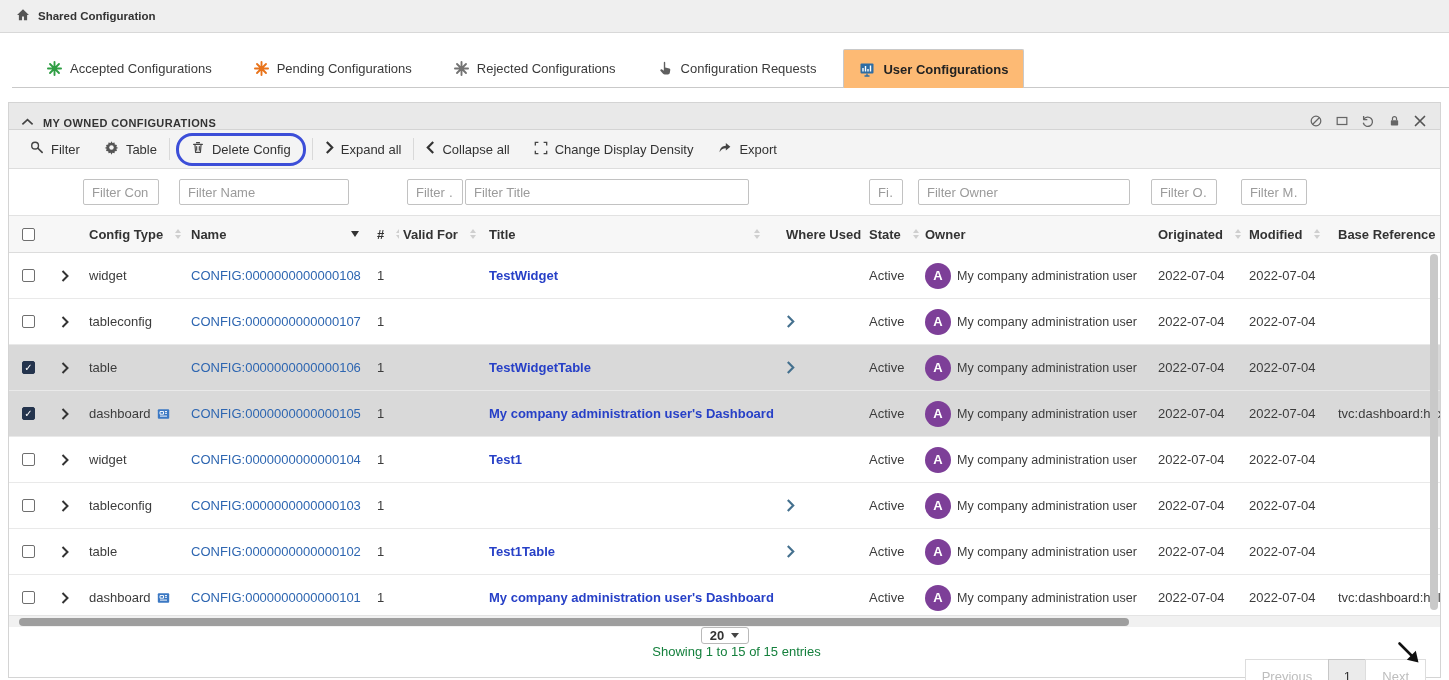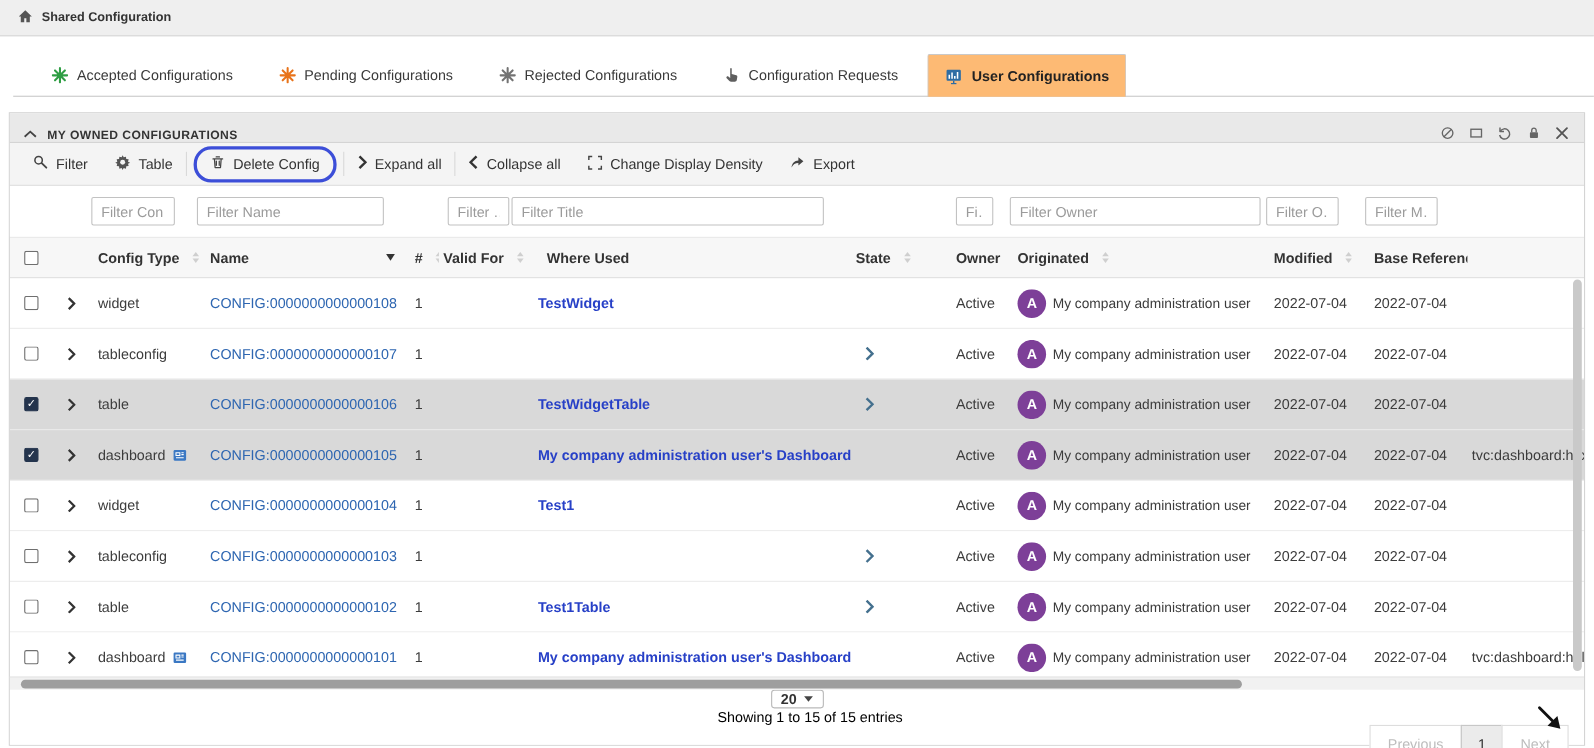--- a/index.html
+++ b/index.html
@@ -26,21 +26,21 @@
   .toolbar{height:39px;background:#f4f4f4;border-bottom:1px solid #ddd;display:flex;align-items:center;padding:0 10px 0 8px;}
   .titem{display:flex;align-items:center;gap:7px;padding:0 12px;height:100%;cursor:pointer;color:#333;white-space:nowrap;}
   .tsep{width:1px;height:22px;background:#d9d9d9;}
   .annotated{border:3px solid #3c4ed8;border-radius:16px;margin:0 6px;display:flex;align-items:center;height:33px;background:transparent;}
   .annotated .titem{height:auto;padding:0 12px;}
   
   .filter-row{height:46px;position:relative;background:#fff;}
   .filter-input{position:absolute;top:10px;height:26px;border:1px solid #c2c2c2;border-radius:2px;padding:0 8px;font-size:13px;font-family:inherit;color:#333;background:#fff;}
   .filter-input::placeholder{color:#9b9b9b;}
   .fi-config{left:74px;width:76px}.fi-name{left:170px;width:170px}.fi-valid{left:398px;width:56px}
-  .fi-title{left:456px;width:284px}.fi-state{left:860px;width:34px}.fi-owner{left:909px;width:228px}
+  .fi-title{left:456px;width:284px}.fi-state{left:860px;width:34px}.fi-owner{left:909px;width:212px}
   .fi-orig{left:1142px;width:66px}.fi-mod{left:1232px;width:66px}
   
   .table-clip{overflow:hidden;width:100%;}
   .thead,.trow{display:grid;grid-template-columns:46px 30px 102px 186px 26px 86px 289px 91px 56px 233px 91px 89px 160px;width:1475px;align-items:center;}
   .thead{height:38px;background:#f7f7f7;border-top:1px solid #e2e2e2;border-bottom:1px solid #dcdcdc;font-weight:700;color:#333;}
   .tbody{height:362px;overflow:hidden;}
   .trow{height:46px;border-bottom:1px solid #e9e9e9;background:#fff;}
   .trow.selected{background:#d9d9d9;}
   .cell{overflow:hidden;white-space:nowrap;padding-left:4px;display:flex;align-items:center;gap:6px;}
   .c-cb{padding-left:13px;}
@@ -62,21 +62,21 @@
   .type-icon{display:inline-flex;}
   .exp,.wu{display:inline-flex;cursor:pointer;}
   
   .hscroll{height:12px;background:#f1f1f1;position:relative;border-top:1px solid #e4e4e4;}
   .hthumb{position:absolute;top:2px;left:10px;width:1110px;height:8px;border-radius:4px;background:#9e9e9e;cursor:pointer;}
   .vscroll{position:absolute;top:151px;right:2px;width:8px;height:356px;background:#c9c9c9;border-radius:4px;cursor:pointer;z-index:2;}
   
   .tfooter{height:50px;display:flex;align-items:center;padding:0 14px;background:#fff;flex-direction:column;}
   .page-size{width:48px;height:30px;border:1px solid #b9b9b9;border-radius:3px;display:flex;align-items:center;justify-content:center;gap:7px;cursor:pointer;background:#fff;font-weight:700;color:#333;}
   .caret{width:0;height:0;border-left:4px solid transparent;border-right:4px solid transparent;border-top:5px solid #444;}
-  .summary{margin-left:24px;color:#000000;}
+  .summary{margin-left:24px;color:#15803d;}
   .pagination{margin-left:auto;display:flex;}
   .pg-btn{height:34px;border:1px solid #ddd;background:#fff;display:flex;align-items:center;justify-content:center;color:#bdbdbd;padding:0 16px;cursor:pointer;}
   .pg-btn + .pg-btn{margin-left:-1px;}
   .pg-btn.current{background:#ebebeb;border-color:#c7c7c7;color:#333;width:38px;padding:0;}
   .mouse-cursor{position:absolute;left:1396px;top:640px;z-index:9;}
 </style>
 </head>
 <body>
 
 <div class="titlebar">
@@ -275,20 +275,24 @@
           <span class="sort-desc"></span>
         </div>
       <div class="cell">
           <span>#</span>
           <span class="sort"></span>
         </div>
       <div class="cell">
           <span>Valid For</span>
           <span class="sort"></span>
         </div>
+      <div class="cell">
+          <span>Title</span>
+          <span class="sort" style="margin-left:auto;margin-right:14px;"></span>
+        </div>
       <div class="cell c-wu">
           <span>Where Used</span>
         </div>
       <div class="cell">
           <span>State</span>
           <span class="sort"></span>
         </div>
       <div class="cell">
           <span>Owner</span>
         </div>

